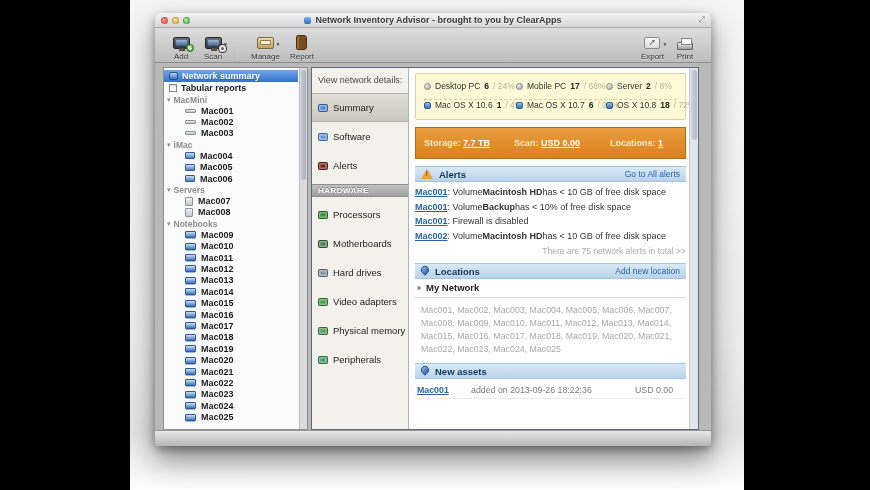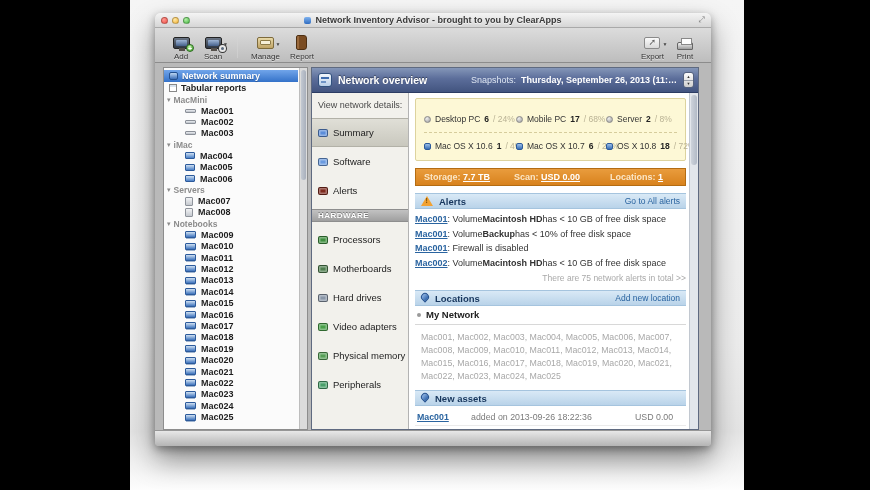--- a/index.html
+++ b/index.html
@@ -138,30 +138,30 @@
               background:#fff; overflow:hidden; }
   .c-scrollbar { position:absolute; right:0; top:0; bottom:0; width:9px; background:#e2e6eb;
                  border-left:1px solid #c2c8d0; }
   .c-thumb { position:absolute; left:1px; right:1px; top:2px; height:70px; border-radius:3px;
              background:linear-gradient(90deg,#cdd3db,#b2bac6); }
 
   .sumbox { background:#fdf8d6; border:1px solid #ddd39e; border-radius:2px; padding:7px 8px 9px; }
   .g3 { display:grid; grid-template-columns:88px 86px 1fr; column-gap:4px; align-items:center; }
   .tot { font-size:9.5px; font-weight:bold; color:#2a64a0; white-space:nowrap; }
   .stat { display:flex; align-items:center; gap:4px; font-size:8.5px; color:#333; white-space:nowrap;
-          padding-right:6px; margin-top:8px; }
+          padding-right:6px; }
   .stat .cnt { margin-left:auto; font-weight:bold; color:#222; }
   .stat .shr { color:#b9b295; }
   .orb { width:7px; height:7px; border-radius:50%; flex:none;
          background:radial-gradient(circle at 35% 30%,#efefef,#9a9a9a); border:1px solid #8a8a8a; }
   .osb { width:7px; height:7px; border-radius:2px; flex:none;
          background:linear-gradient(#9cc0ea,#3a6fb5); border:1px solid #2c5a9b; }
   .dashed { border-top:1px dashed #d6cc9c; margin:8px 0 0; }
 
-  .statsbar { height:18px; flex:none; display:grid; grid-template-columns:90px 96px 1fr; align-items:center;
+  .statsbar { height:32px; flex:none; display:grid; grid-template-columns:90px 96px 1fr; align-items:center;
               padding:0 8px; background:linear-gradient(#e99c3d,#d8821d); border:1px solid #b46c12;
               font-size:9px; white-space:nowrap; }
   .statsbar .sl { color:#fbe7c8; font-weight:bold; }
   .statsbar .sv { color:#fff; font-weight:bold; text-decoration:underline; }
 
   .sect-head { height:16px; flex:none; display:flex; align-items:center; gap:6px; padding:0 6px;
                background:linear-gradient(#d9e9f6,#b9d3e9); border-top:1px solid #a5c4de;
                border-bottom:1px solid #a5c4de; }
   .sect-title { font-size:9.5px; font-weight:bold; color:#17365d; }
   .sect-act { margin-left:auto; font-size:8.5px; color:#2a64a0; }
@@ -391,29 +391,20 @@
             <span>Mac025</span>
           </div>
           </div>
 
         <div class="side-scrollbar">
           <div class="side-thumb"></div>
         </div>
       </div>
 
       <div class="main">
-        <div class="main-header">
-          <span class="ov-ico"></span>
-          <span class="ov-title">Network overview</span>
-          <span class="snaps"><span>Snapshots:</span>&nbsp; <b>Thursday, September 26, 2013 (11:…</b></span>
-          <span class="stepper">
-            <span>▲</span>
-            <span>▼</span>
-          </span>
-        </div>
 
         <div class="main-body">
 
           <div class="dmenu">
             <div class="dmenu-head">View network details:</div>
             <div class="ditem selected">
               <span class="mico mi-summary"></span>
               <span>Summary</span>
             </div>
             <div class="ditem">

